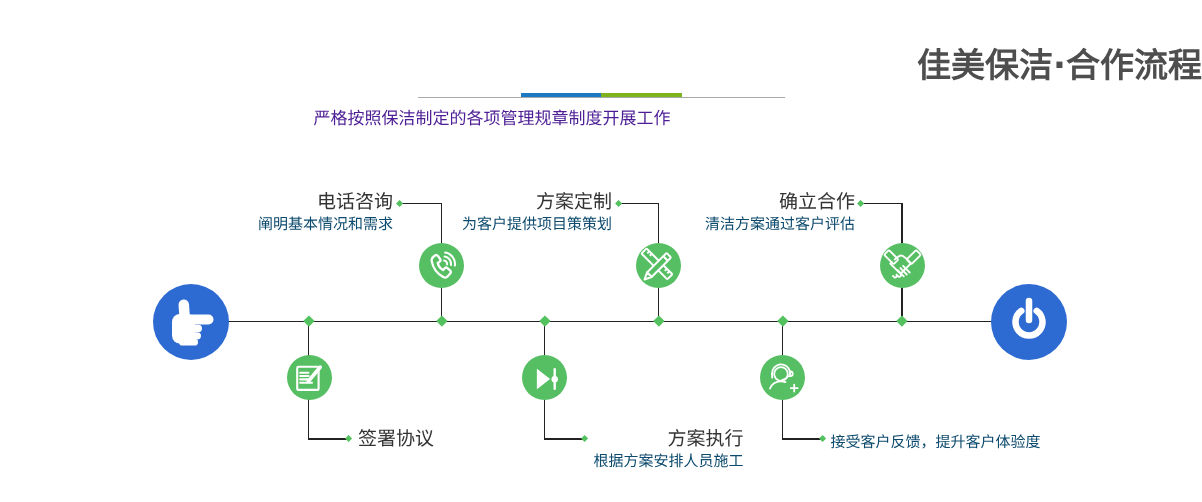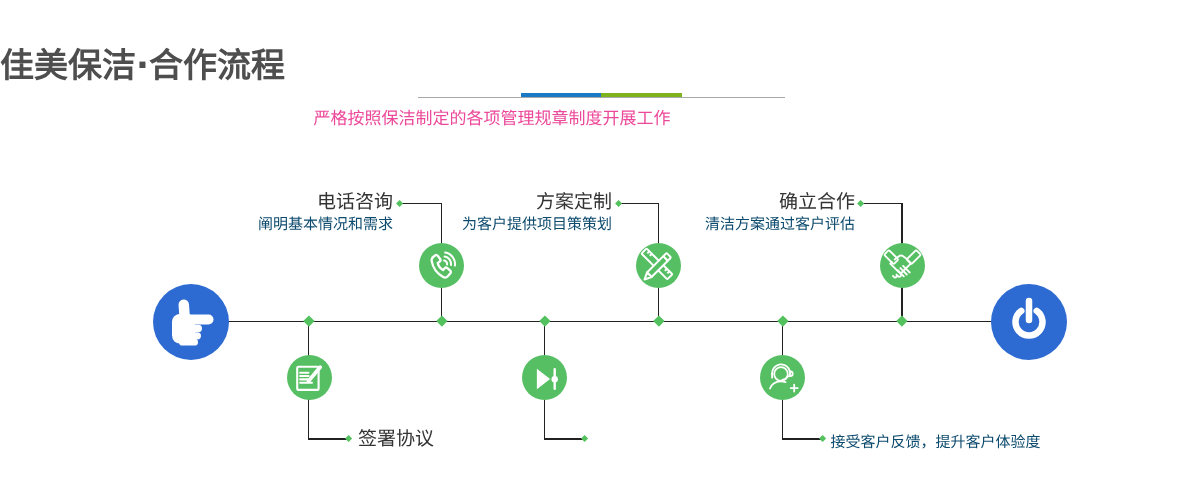--- a/index.html
+++ b/index.html
@@ -1,28 +1,28 @@
 <!DOCTYPE html>
 <html lang="zh-CN"><head>
 <meta charset="utf-8">
 <style>
   html,body{margin:0;padding:0;background:#ffffff;}
   body{font-family:"DejaVu Sans",sans-serif;}
   .stage{position:relative;width:1202px;height:502px;background:#ffffff;overflow:hidden;}
 
   
-  .main-title{position:absolute;left:0;top:45px;width:1202px;text-align:left;
+  .main-title{position:absolute;left:0;top:45px;width:1202px;text-align:right;
     font-size:34px;line-height:40px;font-weight:700;color:#4e4e4e;letter-spacing:0px;}
   .divider{position:absolute;left:418px;top:93px;width:367px;height:6px;}
   .divider .thin{position:absolute;left:0;top:3.6px;width:100%;height:1.2px;background:#a8a8a8;}
   .divider .bar{position:absolute;top:0.4px;height:4px;}
   .divider .bar.blue{left:103px;width:80px;}
   .divider .bar.green{left:183px;width:81px;}
   .sub-title{position:absolute;left:0;top:109px;width:984px;text-align:center;
-    font-size:17px;line-height:19px;color:#ec4899;}
+    font-size:17px;line-height:19px;color:#4c1d95;}
 
   
   .hline{position:absolute;height:1.4px;background:#222222;}
   .vline{position:absolute;width:1.4px;background:#222222;}
   .node{position:absolute;border-radius:50%;display:flex;align-items:center;justify-content:center;}
   .node.blue{width:76px;height:76px;}
   .node.green{width:45px;height:45px;}
   .diamond{position:absolute;transform:rotate(45deg);}
   .diamond.big{width:7.8px;height:7.8px;}
   .diamond.small{width:5.2px;height:5.2px;}
@@ -173,17 +173,21 @@
     <div class="t">确立合作</div>
     <div class="d">清洁方案通过客户评估</div>
   </div>
   <div class="step-text ralign" style="right:590px;top:192px;">
     <div class="t">方案定制</div>
     <div class="d">为客户提供项目策策划</div>
   </div>
   <div class="step-text lalign" style="left:357.9px;top:428.5px;">
     <div class="t">签署协议</div>
   </div>
+  <div class="step-text lalign" style="left:593.5px;top:428.5px;">
+    <div class="t">方案执行</div>
+    <div class="d">根据方案安排人员施工</div>
+  </div>
   <div class="step-text lalign" style="left:830.5px;top:428.5px;">
     <div class="d">接受客户反馈，提升客户体验度</div>
   </div>
 
 </div>
 
 </body></html>

